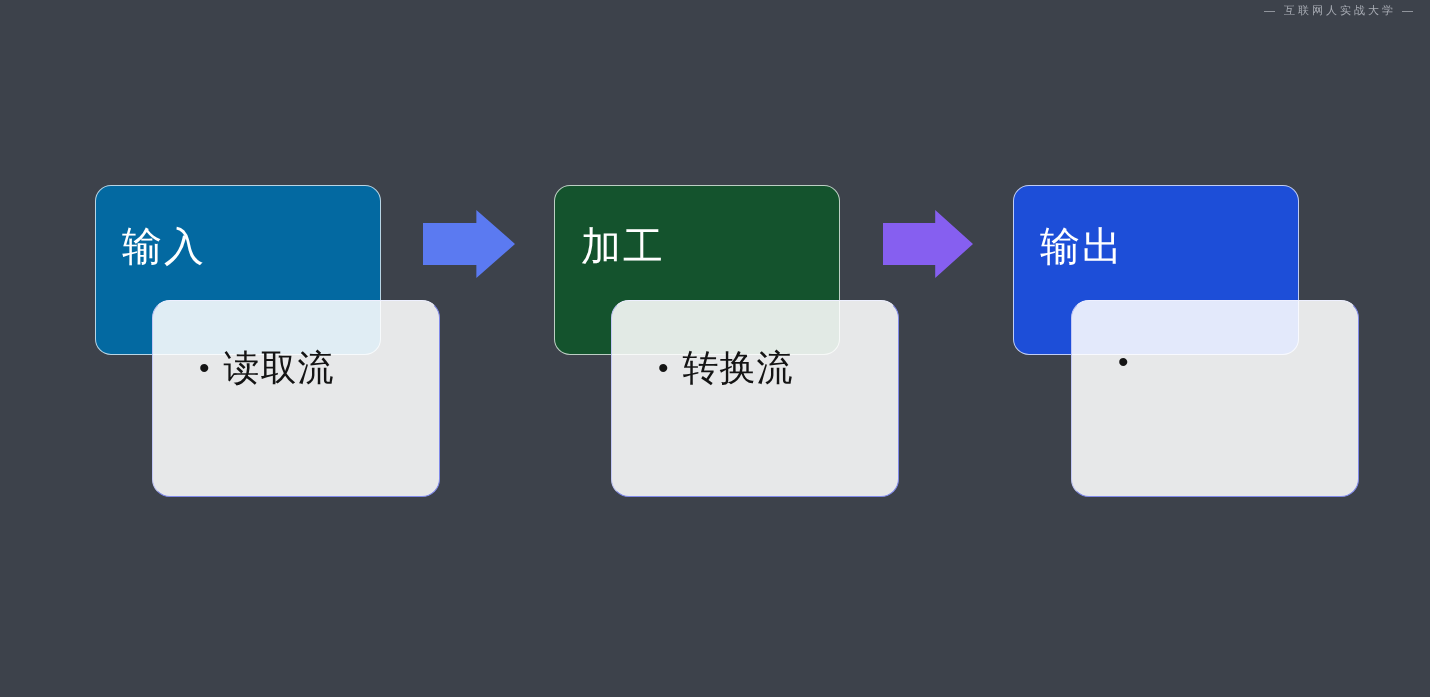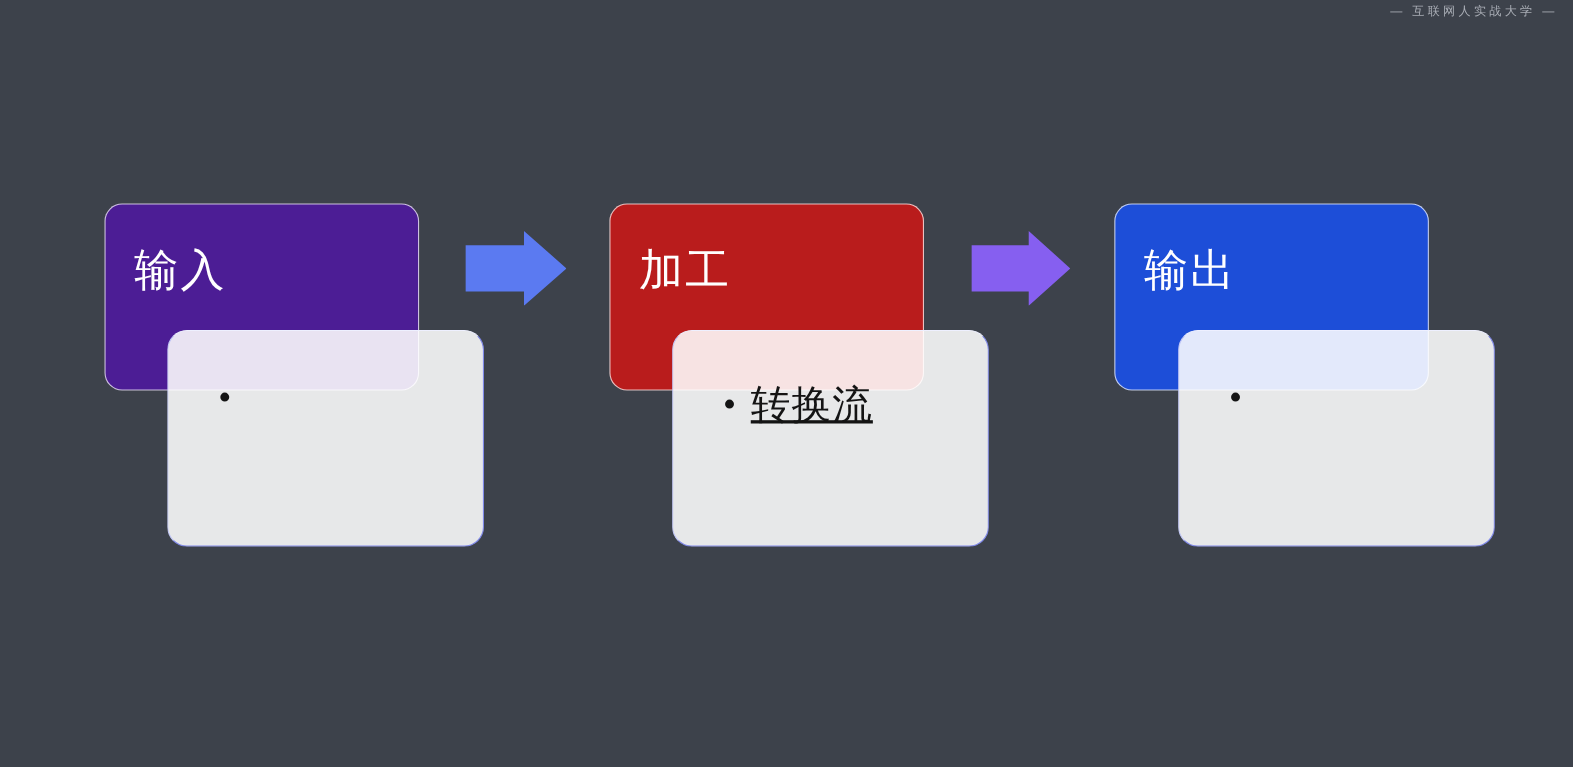--- a/index.html
+++ b/index.html
@@ -78,38 +78,39 @@
   .pos-a1 { left: 423px; }
   .pos-a2 { left: 883px; width: 90px; }
 </style>
 </head>
 <body>
 
 <div class="slide" style="background: rgb(61, 66, 75);">
 
   <div class="watermark">— 互联网人实战大学 —</div>
 
-  <div class="step-header pos-h1" style="background: #4c1d95;">
+  <div class="step-header pos-h1" style="background: #0369a1;">
     <span class="step-title" style="color: rgb(255, 255, 255);">输入</span>
   </div>
   <div class="step-body pos-b1">
     <div class="bullet-line">
       <span class="bullet-dot" style="color: rgb(20, 20, 20);">•</span>
+      <span class="bullet-text" style="color: rgb(20, 20, 20);">读取流</span>
     </div>
   </div>
 
   <div class="arrow pos-a1" style="background: rgb(91, 122, 241);"></div>
 
-  <div class="step-header pos-h2" style="background: #b91c1c;">
+  <div class="step-header pos-h2" style="background: #14532d;">
     <span class="step-title" style="color: rgb(255, 255, 255);">加工</span>
   </div>
   <div class="step-body pos-b2">
     <div class="bullet-line">
       <span class="bullet-dot" style="color: rgb(20, 20, 20);">•</span>
-      <span class="bullet-text" style="color: rgb(20, 20, 20); text-decoration: underline;">转换流</span>
+      <span class="bullet-text" style="color: rgb(20, 20, 20);">转换流</span>
     </div>
   </div>
 
   <div class="arrow pos-a2" style="background: rgb(134, 95, 240);"></div>
 
   <div class="step-header pos-h3" style="background: #1d4ed8;">
     <span class="step-title" style="color: rgb(255, 255, 255);">输出</span>
   </div>
   <div class="step-body pos-b3">
     <div class="bullet-line">

